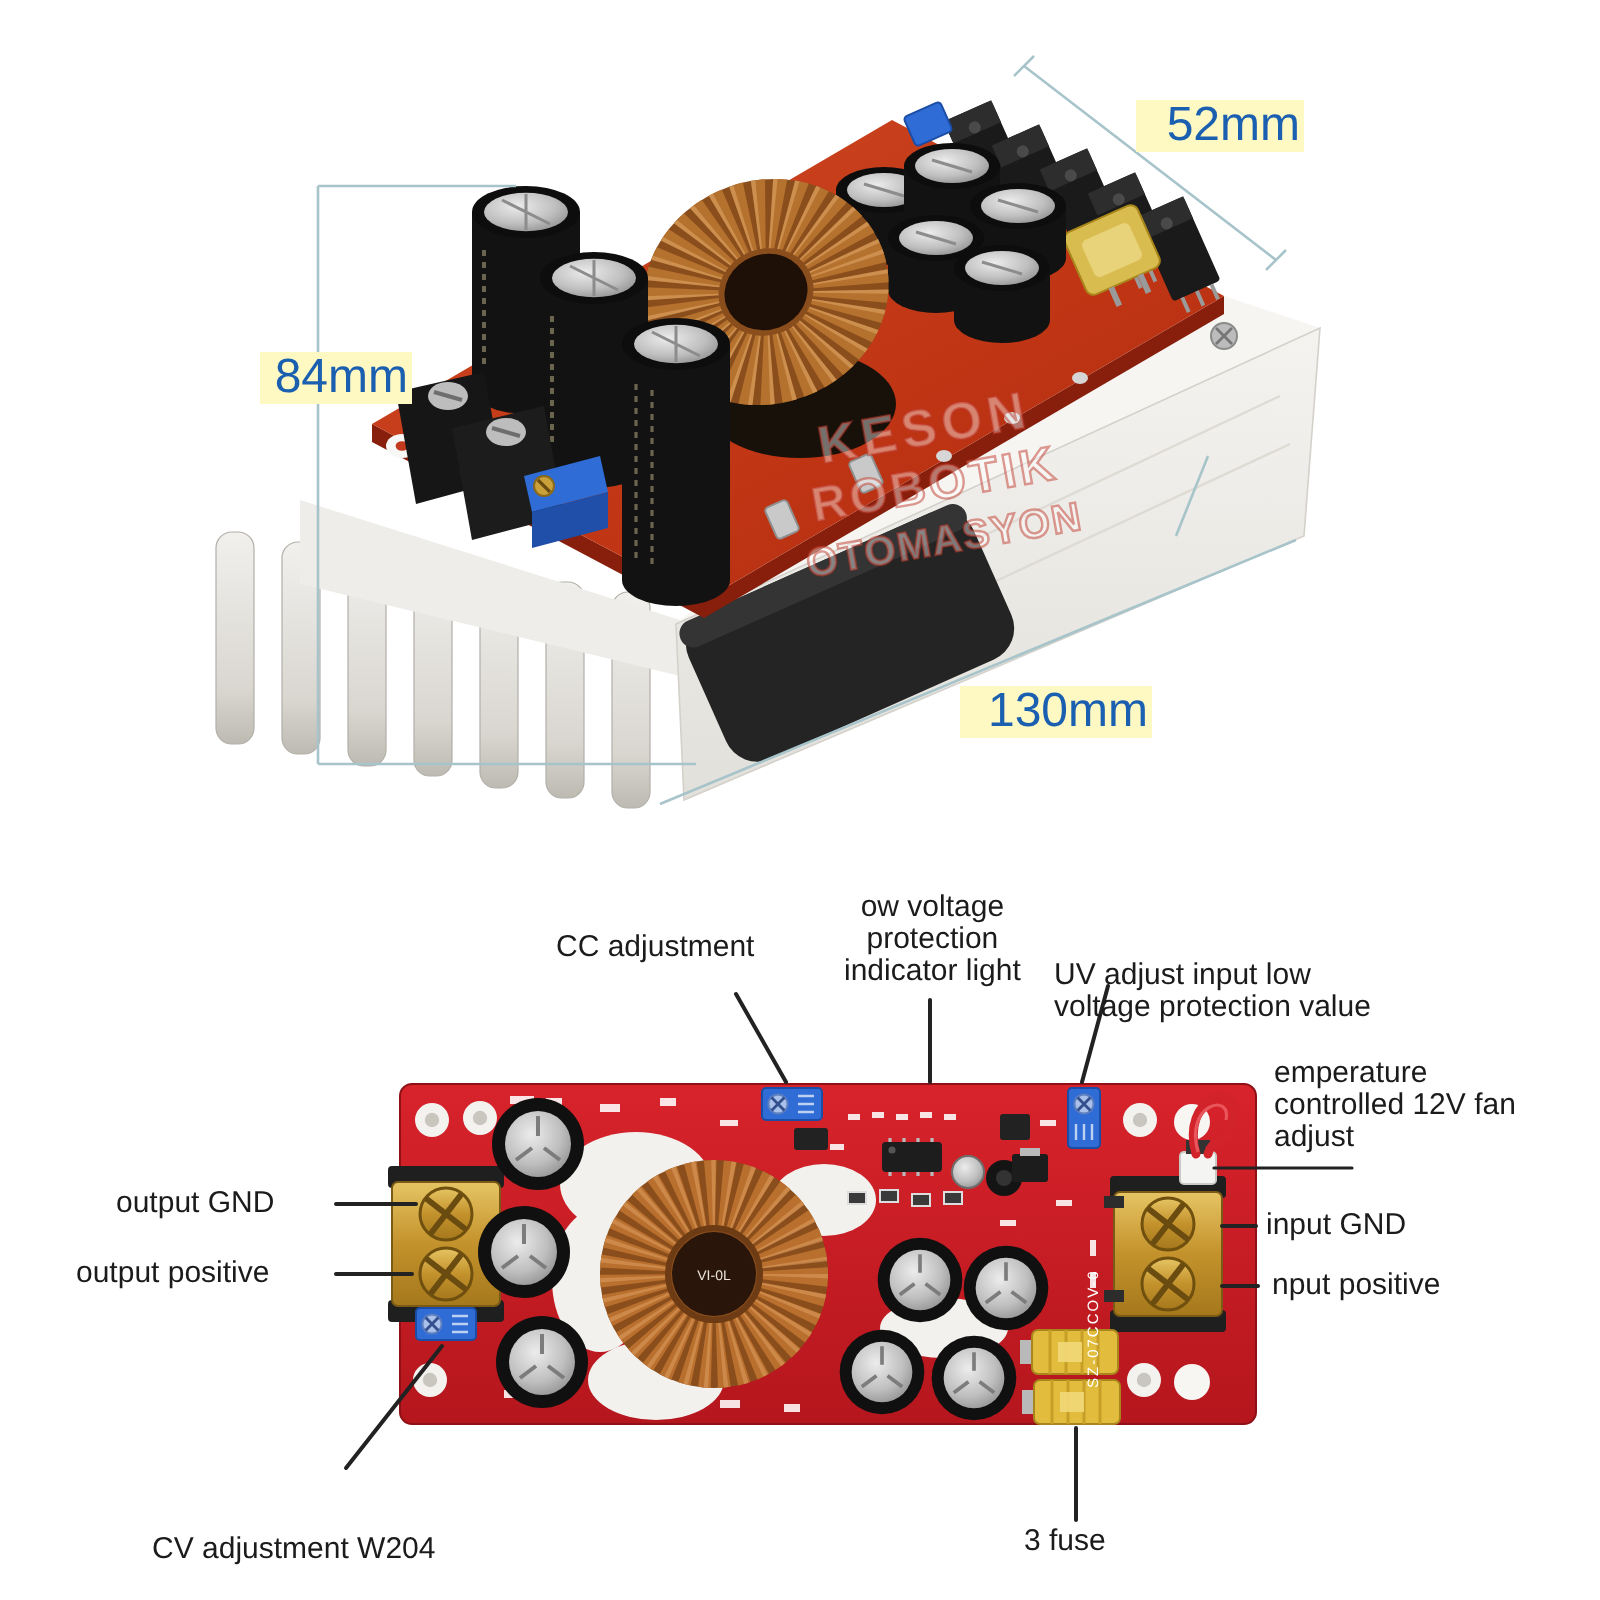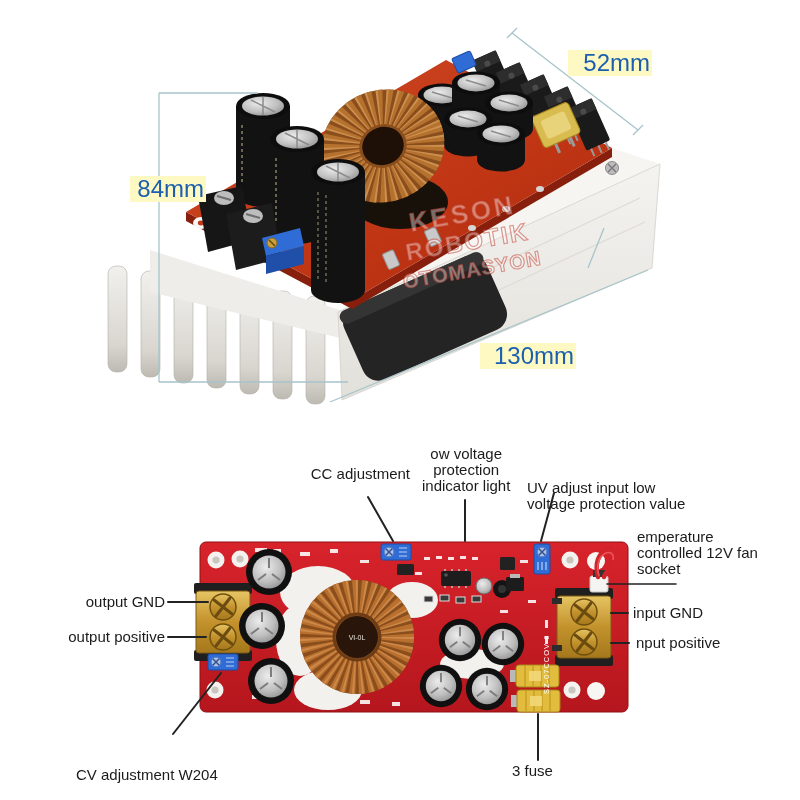--- a/index.html
+++ b/index.html
@@ -1,20 +1,20 @@
 <!DOCTYPE html>
 <html><head>
 <meta charset="utf-8">
 <style>
   html,body{margin:0;padding:0;background:#fff;}
   .canvas{position:relative;width:800px;height:800px;background:#fff;overflow:hidden;
           font-family:"Liberation Sans",sans-serif;}
   .art{position:absolute;left:0;top:0;width:800px;height:800px;}
   .lbl{position:absolute;font:15px/16px "Liberation Sans",sans-serif;color:#1b1b1b;white-space:nowrap;}
-  .lbl.r{text-align:right;}
+  .lbl.r{}
   .dim{position:absolute;font:24px/26px "Liberation Sans",sans-serif;color:#1a5fb0;
        text-align:right;background:#fef9c3;padding:0 2px;}
 </style>
 </head>
 <body>
 
 <div class="canvas">
 
 <svg class="art" viewBox="0 0 800 800">
   <defs>
@@ -403,21 +403,21 @@
 </div>
 
 <div class="lbl" style="left:527px;top:480px;">
   <div>UV adjust input low</div>
   <div>voltage protection value</div>
 </div>
 
 <div class="lbl" style="left:637px;top:529px;">
   <div>emperature</div>
   <div>controlled 12V fan</div>
-  <div>socket</div>
+  <div>adjust</div>
 </div>
 
 <div class="lbl" style="left:633px;top:605px;">input GND</div>
 <div class="lbl" style="left:636px;top:635px;">nput positive</div>
 <div class="lbl r" style="left:58px;top:594px;width:107px;">output GND</div>
 <div class="lbl r" style="left:38px;top:629px;width:127px;">output positive</div>
 <div class="lbl" style="left:76px;top:767px;">CV adjustment W204</div>
 <div class="lbl" style="left:512px;top:763px;">3 fuse</div>
 
 </div>

